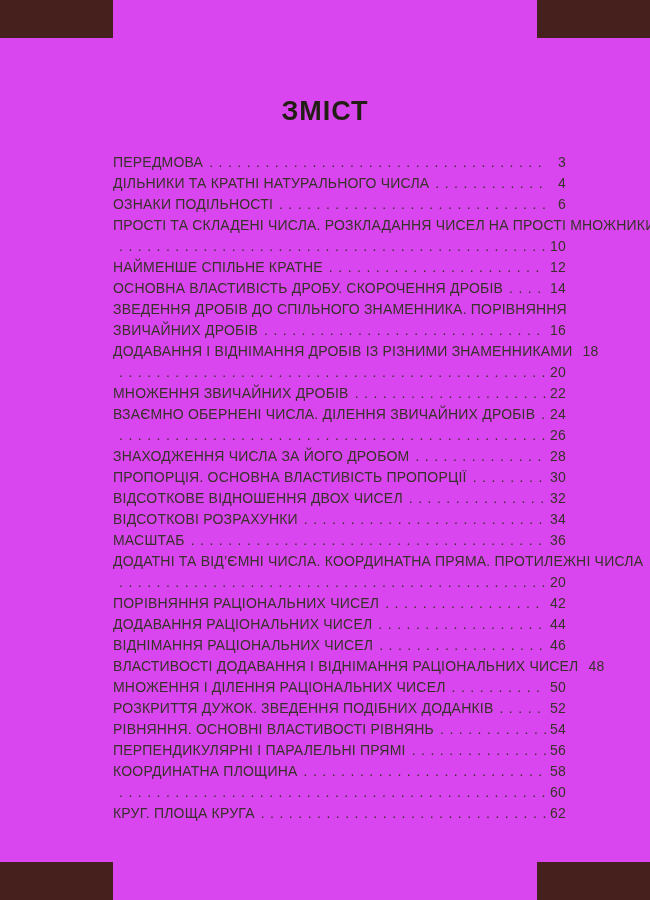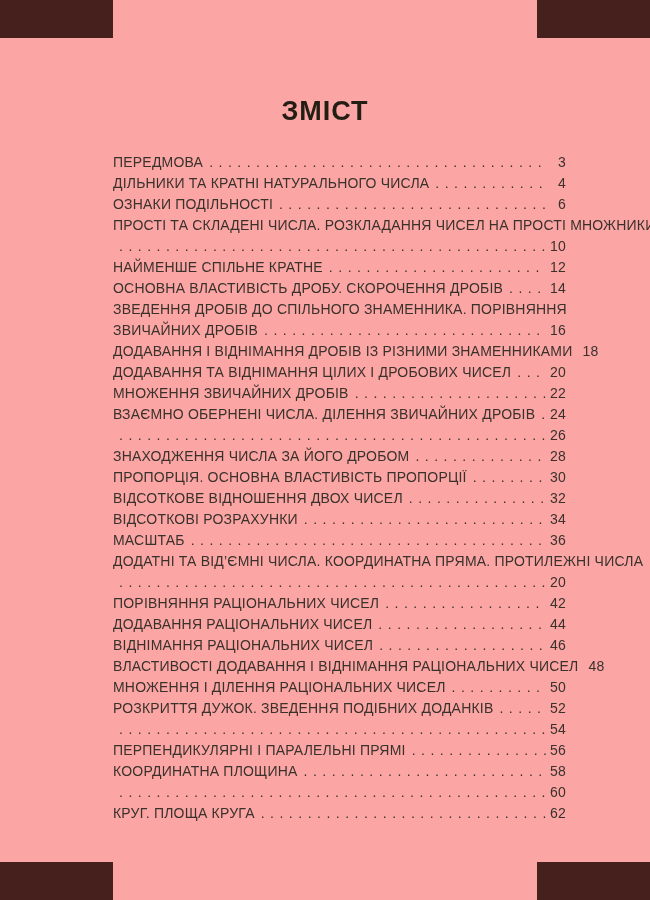--- a/index.html
+++ b/index.html
@@ -4,21 +4,21 @@
 <style>
   html, body { margin: 0; padding: 0; }
   body {
     width: 650px; height: 900px;
     background: #ffffff;
     font-family: "Liberation Sans", sans-serif;
     overflow: hidden;
     position: relative;
     color: var(--text, #39322b);
   }
-  .sheet { position: absolute; inset: 0; background: #fca5a5; }
+  .sheet { position: absolute; inset: 0; background: #d946ef; }
 
   
   .corner {
     position: absolute;
     width: 113px; height: 38px;
     background: var(--corner, #45201d);
   }
   .corner.tl { top: 0; left: 0; }
   .corner.tr { top: 0; right: 0; }
   .corner.bl { bottom: 0; left: 0; }
@@ -119,21 +119,20 @@
     <span class="t">ЗВИЧАЙНИХ ДРОБІВ</span>
     <span class="dots">..........................................................................................</span>
     <span class="p">16</span>
   </div>
       <div class="row">
     <span class="t">ДОДАВАННЯ І ВІДНІМАННЯ ДРОБІВ ІЗ РІЗНИМИ ЗНАМЕННИКАМИ</span>
     <span class="dots">..........................................................................................</span>
     <span class="p">18</span>
   </div>
       <div class="row">
-    <span class="t">ДОДАВАННЯ ТА ВІДНІМАННЯ ЦІЛИХ І ДРОБОВИХ ЧИСЕЛ</span>
     <span class="dots">..........................................................................................</span>
     <span class="p">20</span>
   </div>
       <div class="row">
     <span class="t">МНОЖЕННЯ ЗВИЧАЙНИХ ДРОБІВ</span>
     <span class="dots">..........................................................................................</span>
     <span class="p">22</span>
   </div>
       <div class="row">
     <span class="t">ВЗАЄМНО ОБЕРНЕНІ ЧИСЛА. ДІЛЕННЯ ЗВИЧАЙНИХ ДРОБІВ</span>
@@ -202,20 +201,21 @@
     <span class="t">МНОЖЕННЯ І ДІЛЕННЯ РАЦІОНАЛЬНИХ ЧИСЕЛ</span>
     <span class="dots">..........................................................................................</span>
     <span class="p">50</span>
   </div>
       <div class="row">
     <span class="t">РОЗКРИТТЯ ДУЖОК. ЗВЕДЕННЯ ПОДІБНИХ ДОДАНКІВ</span>
     <span class="dots">..........................................................................................</span>
     <span class="p">52</span>
   </div>
       <div class="row">
+    <span class="t">РІВНЯННЯ. ОСНОВНІ ВЛАСТИВОСТІ РІВНЯНЬ</span>
     <span class="dots">..........................................................................................</span>
     <span class="p">54</span>
   </div>
       <div class="row">
     <span class="t">ПЕРПЕНДИКУЛЯРНІ І ПАРАЛЕЛЬНІ ПРЯМІ</span>
     <span class="dots">..........................................................................................</span>
     <span class="p">56</span>
   </div>
       <div class="row">
     <span class="t">КООРДИНАТНА ПЛОЩИНА</span>

